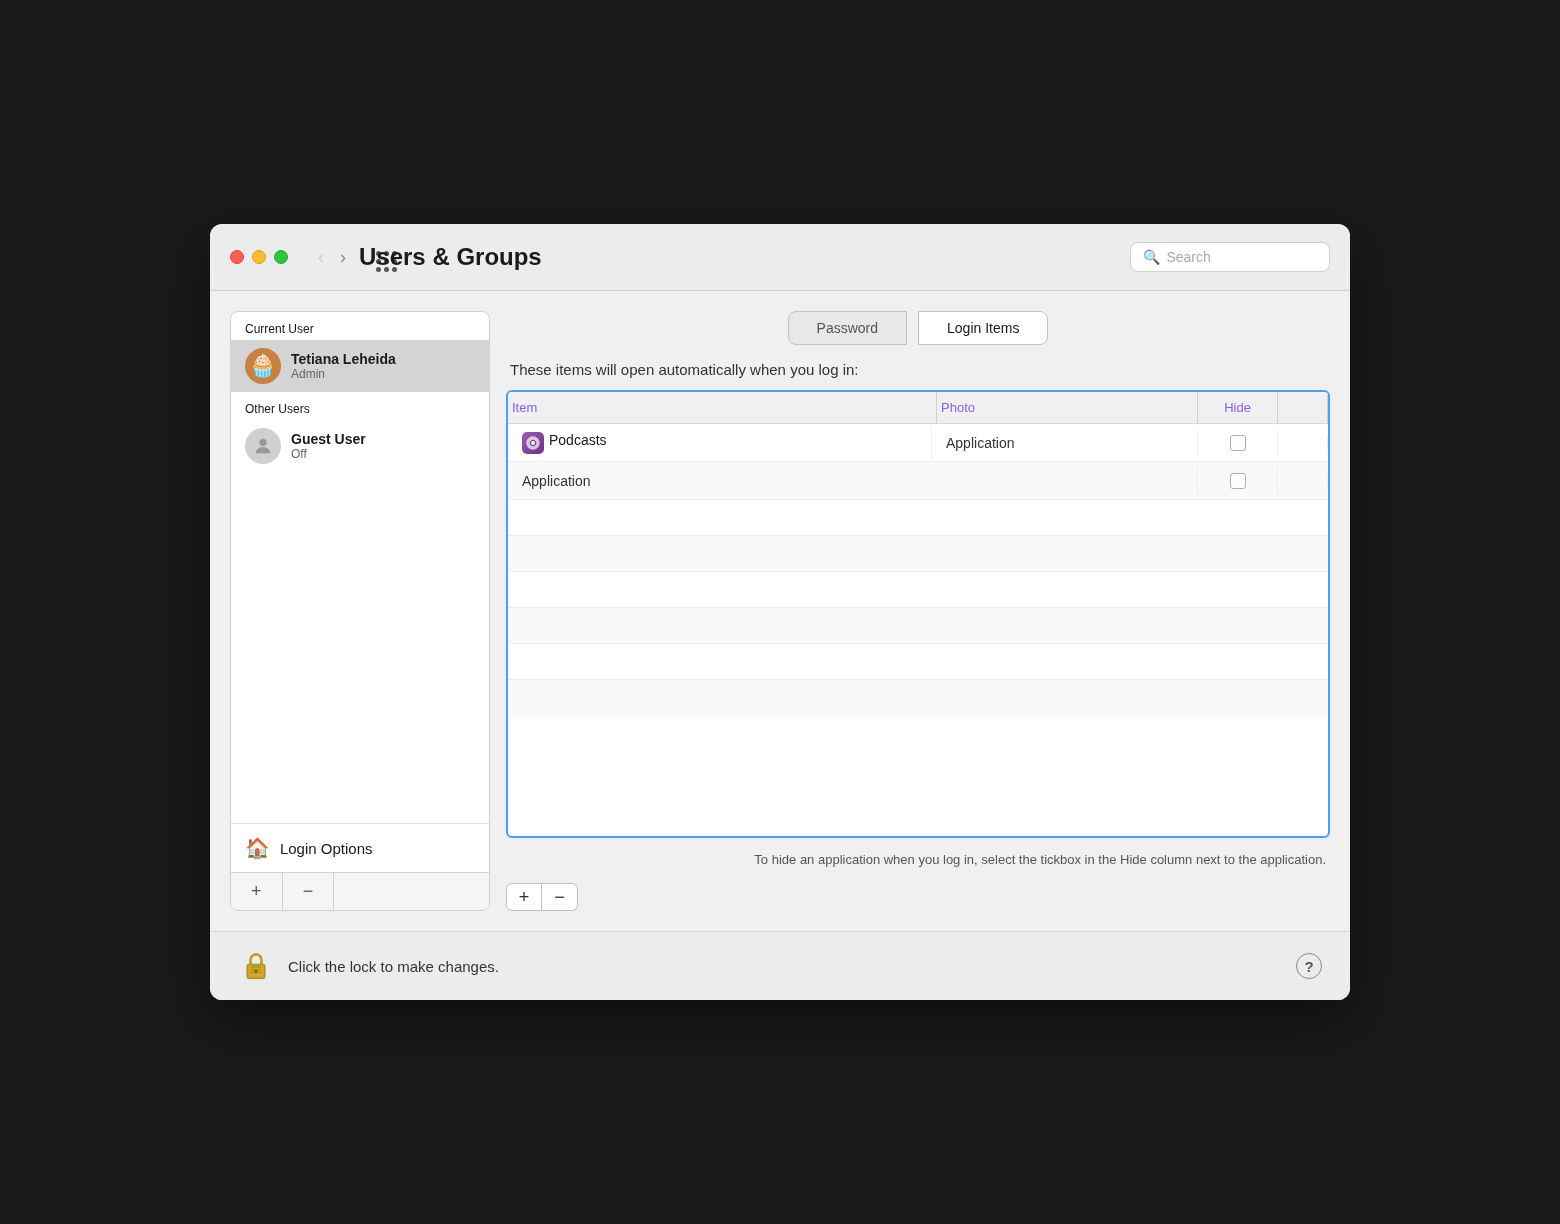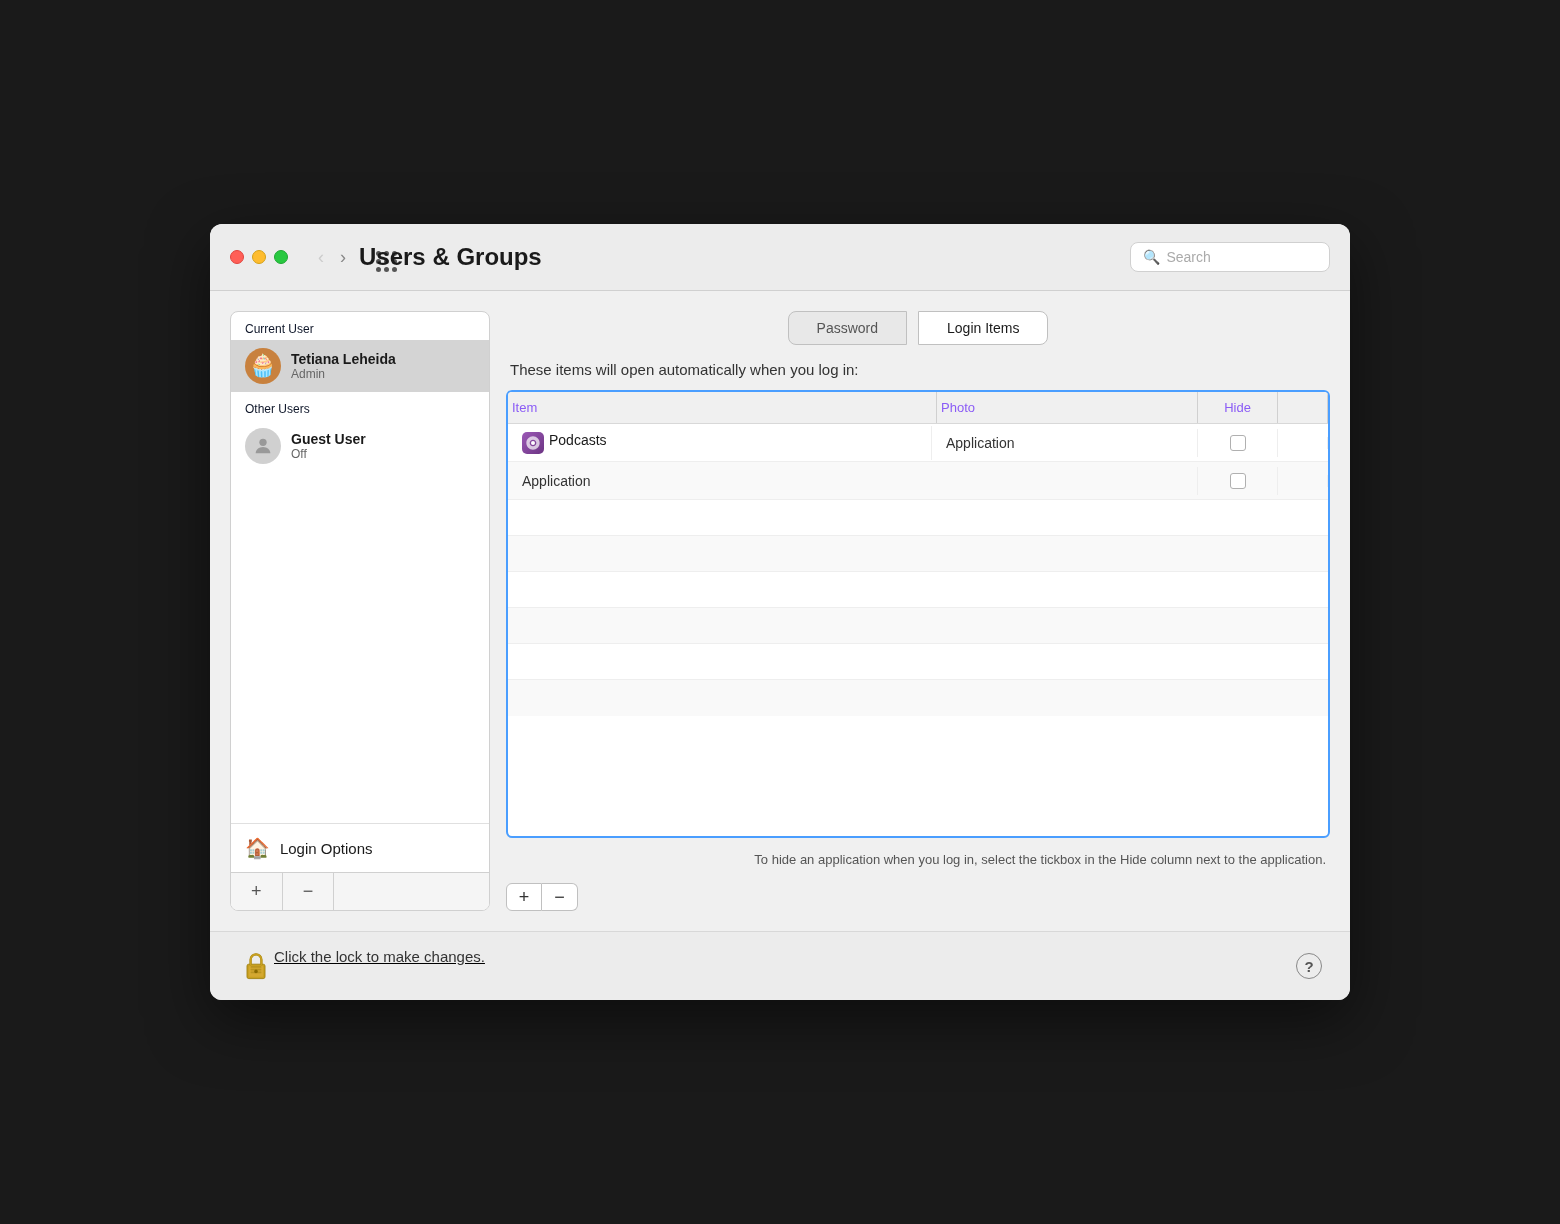--- a/index.html
+++ b/index.html
@@ -386,22 +386,23 @@
     .footer {
       display: flex;
       align-items: center;
       justify-content: space-between;
       padding: 16px 28px;
       border-top: 1px solid #d8d8d8;
       background: #ececec;
     }
     .lock-section {
       display: flex;
-      cursor: pointer;
-      text-decoration: underline;
+      align-items: center;
+      gap: 14px;
+      cursor: pointer;
     }
     .lock-icon-wrap {
       width: 36px;
       height: 36px;
       display: flex;
       align-items: center;
       justify-content: center;
     }
     .lock-text {
       font-size: 15px;

